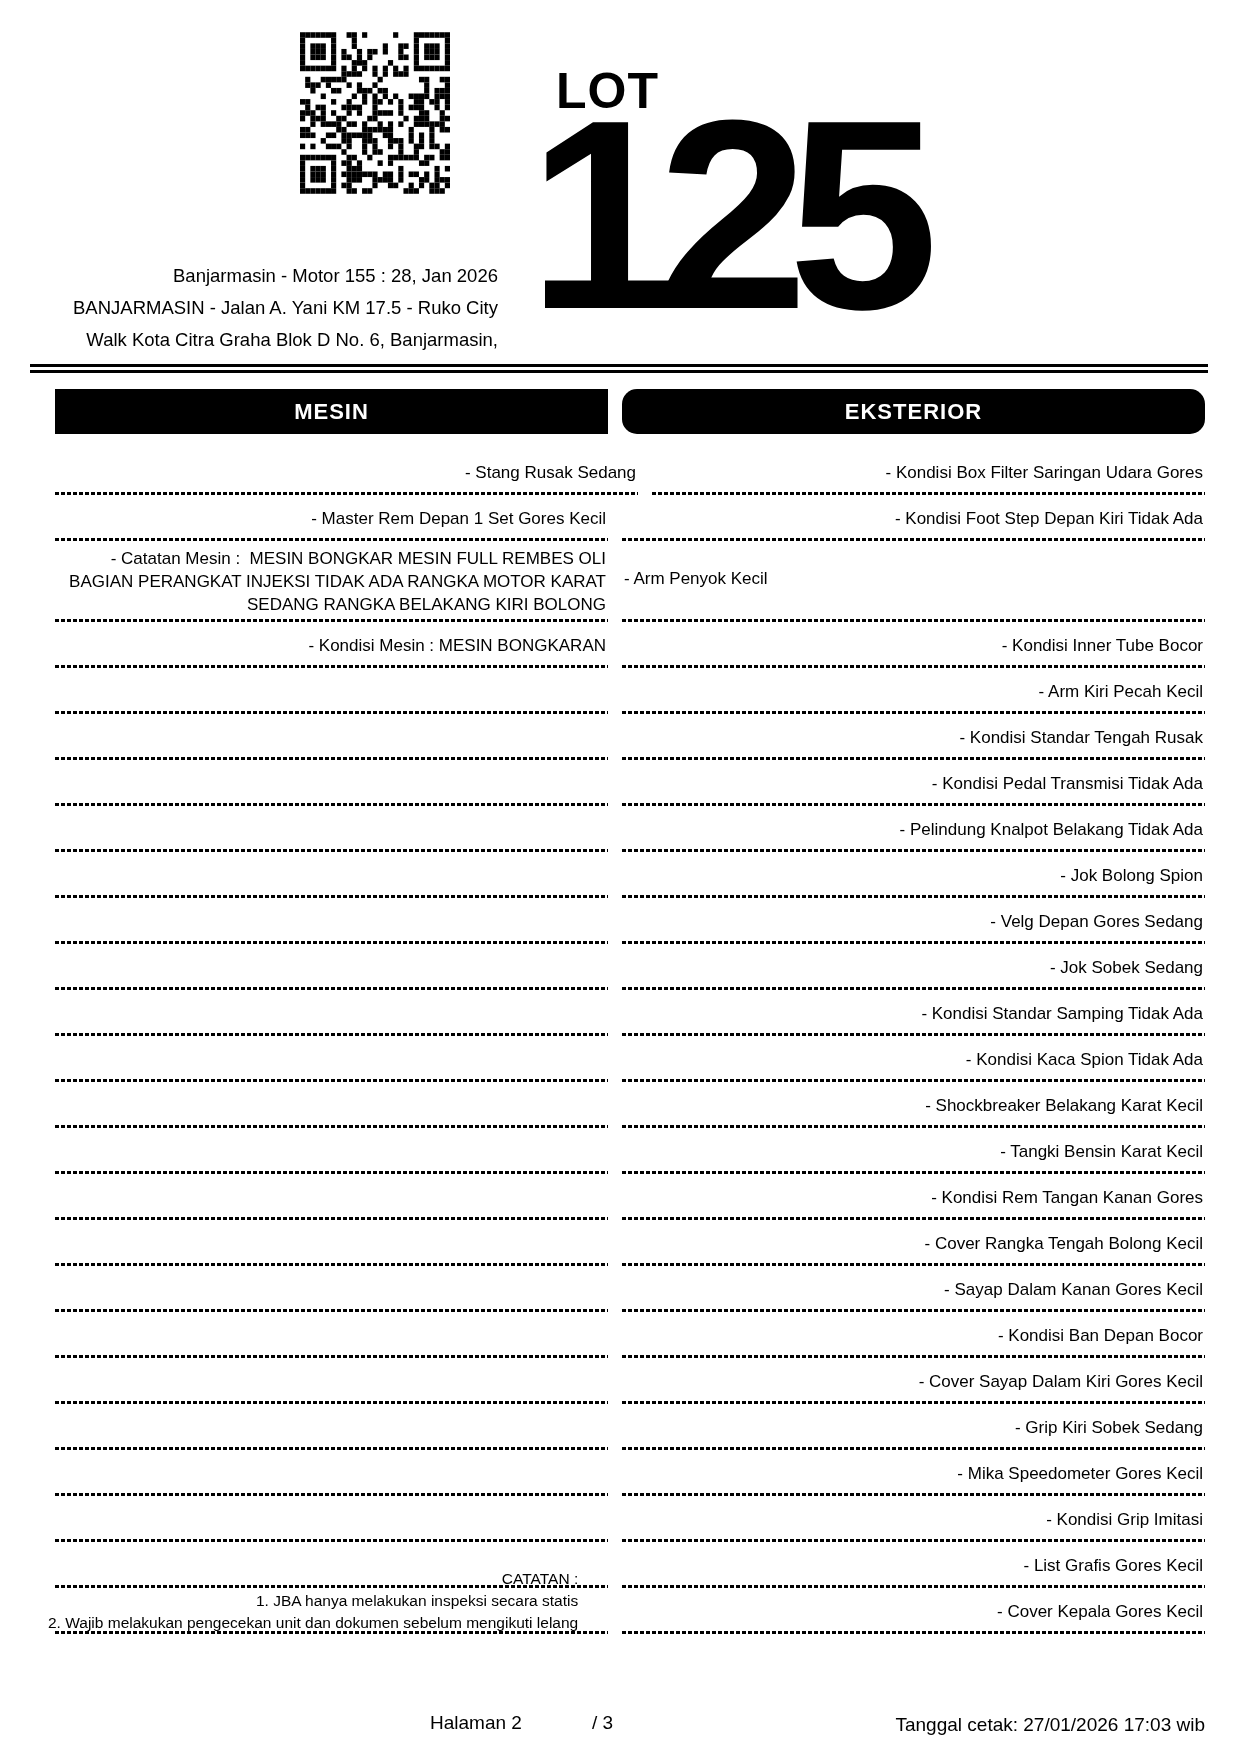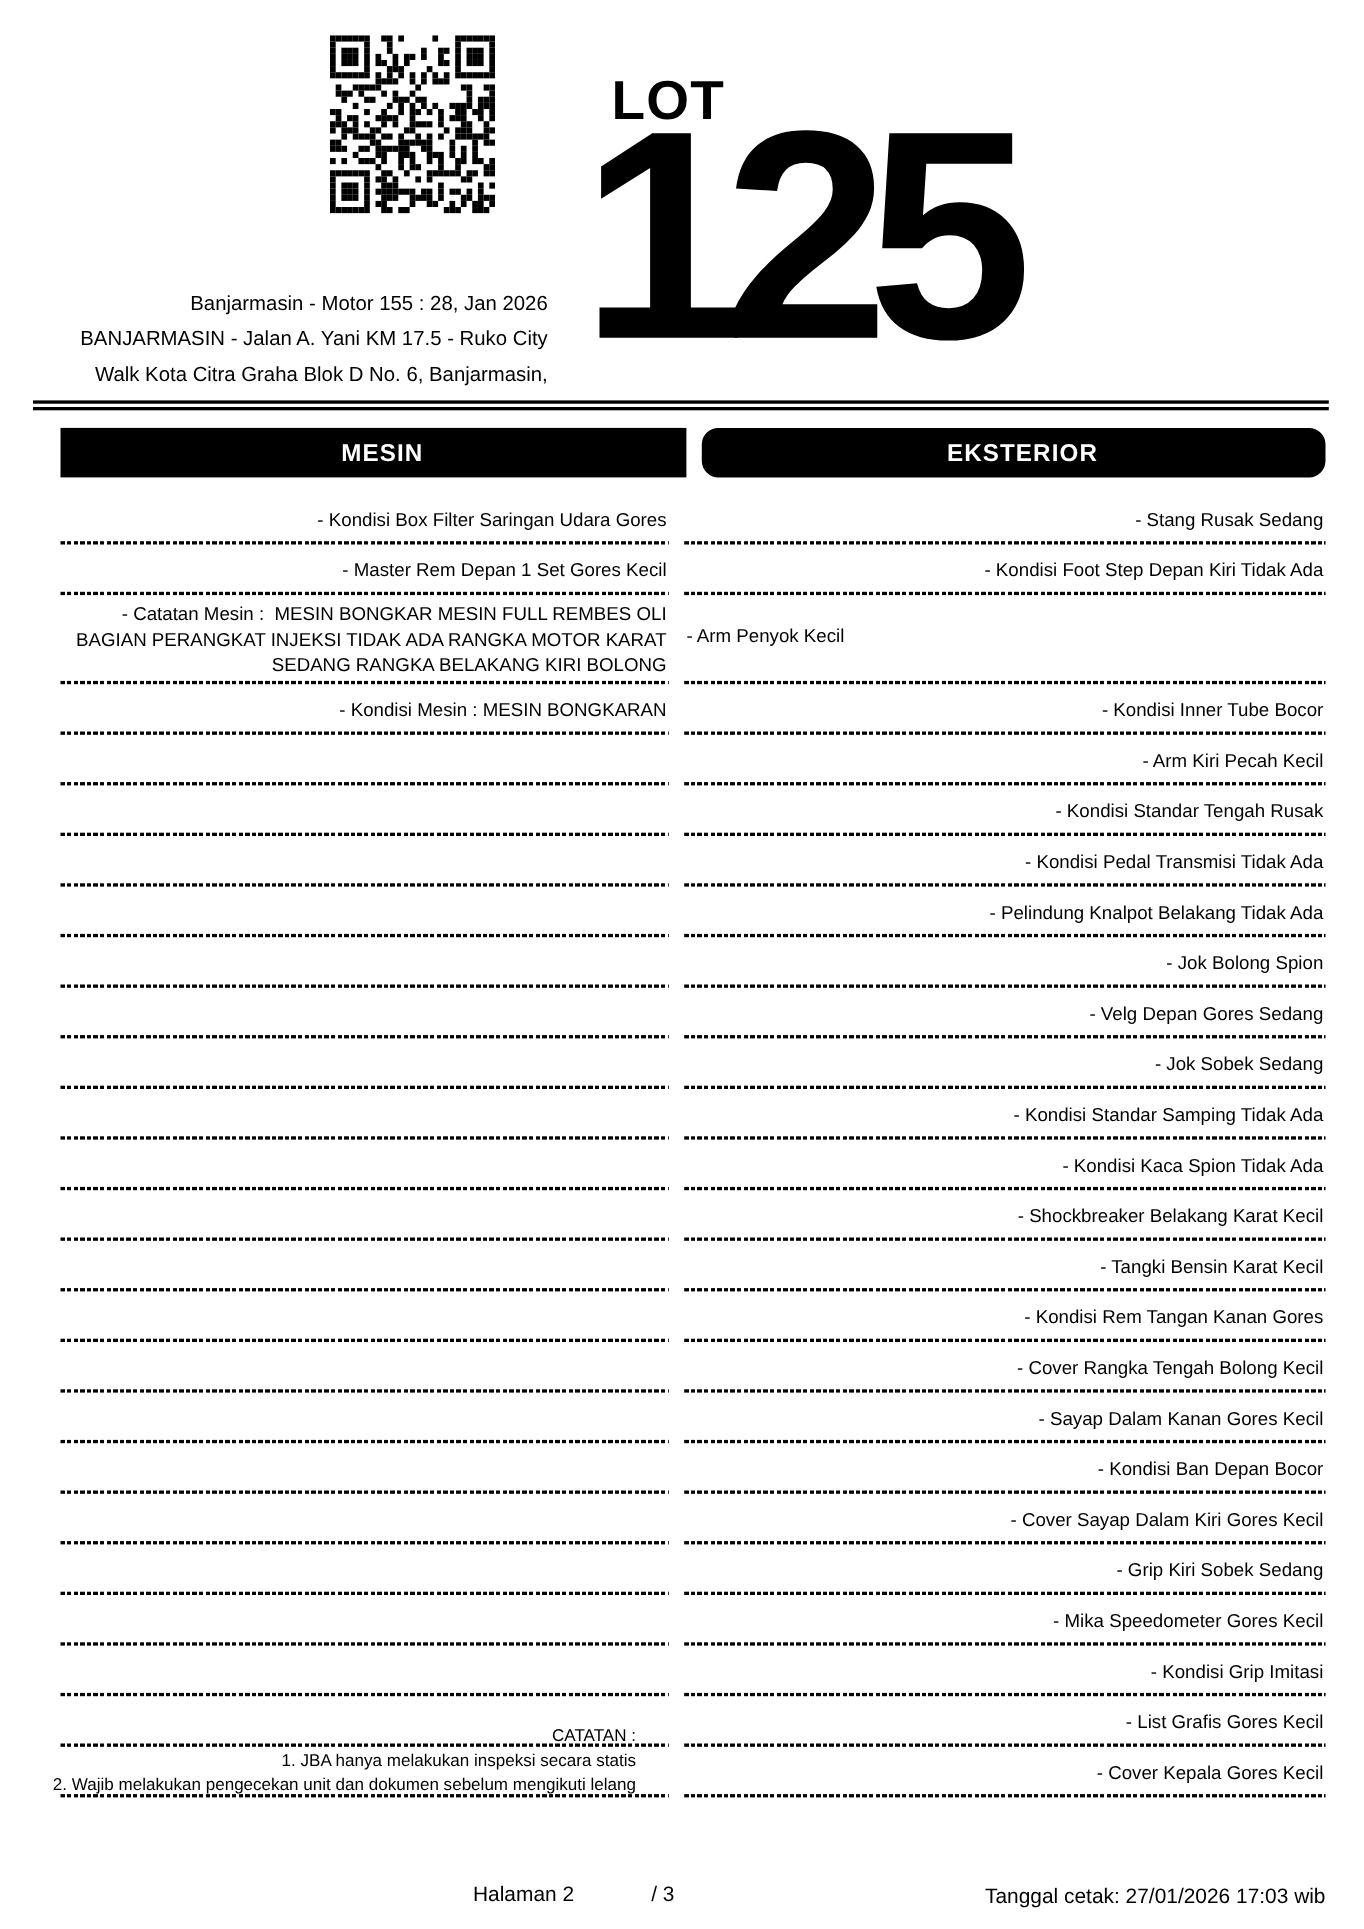--- a/index.html
+++ b/index.html
@@ -28,21 +28,21 @@
   .double-rule{
     position:absolute;left:30px;top:364px;width:1178px;height:3px;
     border-top:3px solid #000;border-bottom:3px solid #000;
   }
   
   .table{position:absolute;left:55px;top:389px;width:1150px;}
   .thead{display:flex;gap:14px;}
   .hbar{
     height:45px;background:#000;color:#fff;
     display:flex;align-items:center;justify-content:center;
-    font-size:22px;font-weight:bold;letter-spacing:1px;padding-left:16px;
+    font-size:22px;font-weight:bold;letter-spacing:1px;
   }
   .hbar.left{width:553px;flex:none;}
   .hbar.right{flex:1;border-radius:15px;}
   .tbody{margin-top:15px;}
   .row{display:flex;gap:14px;}
   .cell{
     position:relative;min-height:46px;box-sizing:border-box;
     padding:12px 2px 6px 2px;
     font-size:17px;line-height:23px;white-space:pre-wrap;
   }
@@ -478,22 +478,22 @@
 
   <div class="double-rule"></div>
 
   <div class="table">
     <div class="thead">
       <div class="hbar left">MESIN</div>
       <div class="hbar right">EKSTERIOR</div>
     </div>
     <div class="tbody">
         <div class="row">
+          <div class="cell right">- Stang Rusak Sedang</div>
           <div class="cell left">- Kondisi Box Filter Saringan Udara Gores</div>
-          <div class="cell right">- Stang Rusak Sedang</div>
         </div>
         <div class="row">
           <div class="cell left">- Master Rem Depan 1 Set Gores Kecil</div>
           <div class="cell right">- Kondisi Foot Step Depan Kiri Tidak Ada</div>
         </div>
         <div class="row tall">
           <div class="cell left">- Catatan Mesin :  MESIN BONGKAR MESIN FULL REMBES OLI BAGIAN PERANGKAT INJEKSI TIDAK ADA RANGKA MOTOR KARAT SEDANG RANGKA BELAKANG KIRI BOLONG</div>
           <div class="cell right">- Arm Penyok Kecil</div>
         </div>
         <div class="row">

